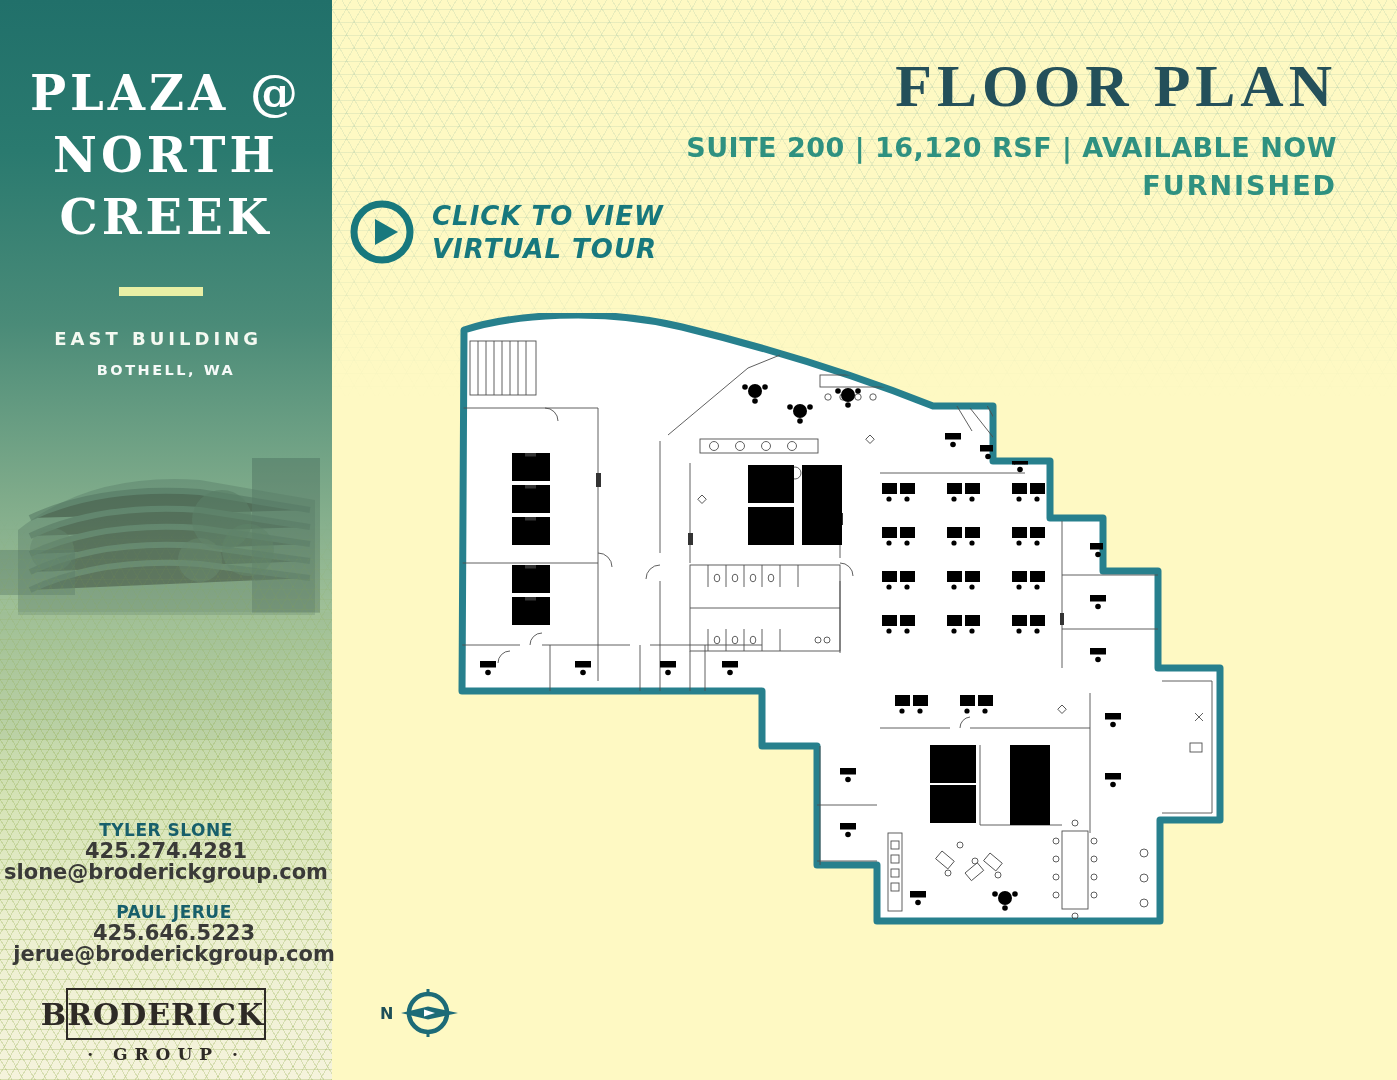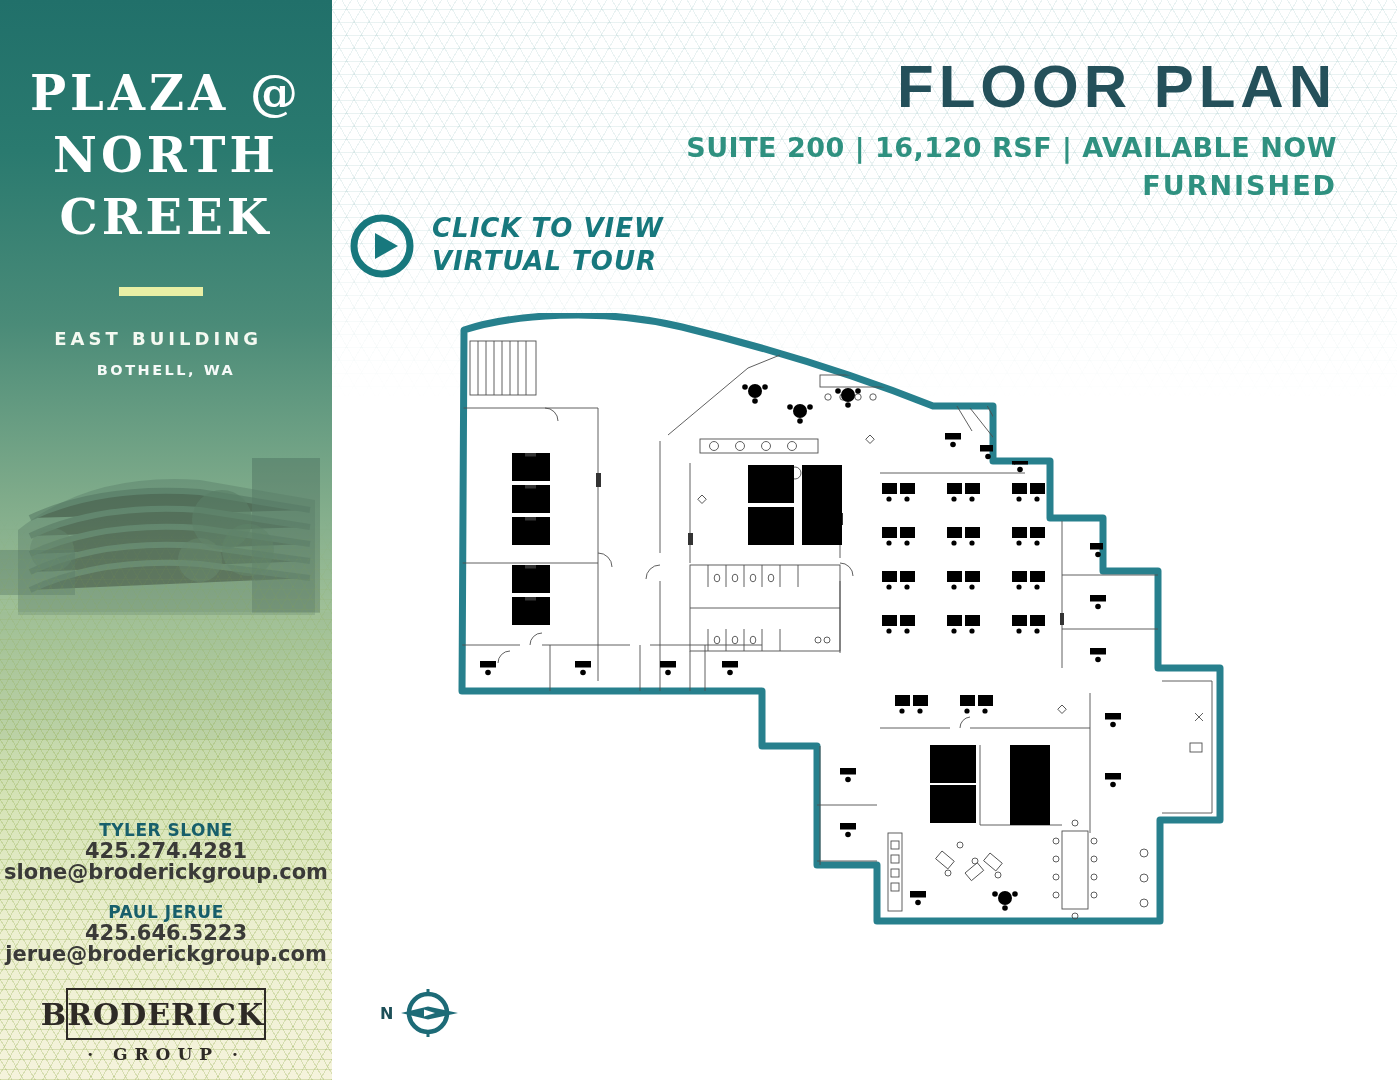--- a/index.html
+++ b/index.html
@@ -1,19 +1,19 @@
 <!DOCTYPE html>
 <html><head>
 <meta charset="utf-8">
 <style>
   * { margin:0; padding:0; box-sizing:border-box; }
   body { background:#888; }
   .page {
     position:relative; width:1397px; height:1080px; overflow:hidden;
-    background:#ffffff; font-family:"DejaVu Sans","Liberation Sans",sans-serif;
+    background:#fef9c3; font-family:"DejaVu Sans","Liberation Sans",sans-serif;
   }
   
   .sidebar {
     position:absolute; left:0; top:0; width:332px; height:1080px;
     background:linear-gradient(180deg,#21706a 0%,#2a7a6f 14%,#4a8b78 30%,
       #7fab8a 46%,#aac79c 60%,#d5e3b6 74%,#ecefd0 86%,#f5f3dc 100%);
   }
   .sidebar-photo { position:absolute; left:0; top:400px; width:332px; height:340px; opacity:.55; }
   .sidebar-weave {
     position:absolute; inset:0;
@@ -35,21 +35,21 @@
     color:#f4f9f1; font-weight:700; font-size:18px; letter-spacing:4px;
   }
   .s-address {
     position:absolute; top:360px; left:0; width:332px; text-align:center;
     color:rgba(255,255,255,.95); font-weight:700; font-size:14.5px;
     letter-spacing:2.5px; line-height:21px;
   }
   .contact { position:absolute; left:0; width:332px; text-align:center; line-height:21px; }
   .contact .c-name { color:#175f6b; font-weight:700; font-size:17px; letter-spacing:.5px; }
   .contact .c-phone, .contact .c-email { color:#3a3a38; font-weight:700; font-size:21px; }
-  .contact1 { top:820px; } .contact2 { top:902px; }
+  .contact1 { top:820px; } .contact2 { top:902px;margin-left:8px; }
   .logo-box {
     position:absolute; top:988px; left:66px; width:200px; height:52px;
     border:2.5px solid #2e2a26; display:flex; align-items:center; justify-content:flex-end;
   }
   .logo-word {
     font-family:"DejaVu Serif","Liberation Serif",serif; font-weight:700;
     font-size:30px; letter-spacing:1px; color:#2e2a26; white-space:nowrap;
   }
   .logo-group {
     position:absolute; top:1044px; left:0; width:332px; text-align:center;
@@ -62,32 +62,32 @@
     position:absolute; left:0; top:0; width:1065px; height:400px;
     background-image:
       repeating-linear-gradient(0deg, rgba(58,138,138,.11) 0 1px, transparent 1px 13px),
       repeating-linear-gradient(60deg, rgba(58,138,138,.11) 0 1px, transparent 1px 13px),
       repeating-linear-gradient(-60deg, rgba(58,138,138,.11) 0 1px, transparent 1px 13px);
     -webkit-mask:linear-gradient(180deg,#000 0 50%,transparent 100%);
     mask:linear-gradient(180deg,#000 0 50%,transparent 100%);
   }
   .h-title {
     position:absolute; top:52px; right:60px; text-align:right;
-    font-family:Liberation Sans, sans-serif; font-weight:700;
+    font-family:Liberation Serif, serif; font-weight:700;
     font-size:60px; letter-spacing:5px; color:#24505a; white-space:nowrap;
   }
   .h-details {
     position:absolute; top:132px; right:60px; text-align:right;
     font-weight:700; font-size:27px; letter-spacing:.5px; color:#2f9180; white-space:nowrap;
   }
   .h-avail {
     position:absolute; top:170px; right:60px; text-align:right;
     font-weight:700; font-size:27px; letter-spacing:2px; color:#2f9180;
   }
-  .tour { position:absolute; left:18px; top:212px; display:flex; align-items:flex-end; cursor:pointer; }
+  .tour { position:absolute; left:18px; top:200px; display:flex; align-items:flex-start; cursor:pointer; }
   .tour-icon { width:64px; height:64px; }
   .tour-text {
     margin-left:18px; font-style:italic; font-weight:700; font-size:26px;
     letter-spacing:1px; color:#17787d; line-height:33px; white-space:nowrap;
   }
   .plan { position:absolute; left:118px; top:313px; width:790px; height:650px; }
   .plan .outline { fill:#ffffff; stroke:#27808d; stroke-width:7; stroke-linejoin:round; }
   .plan .w path, .plan .w rect, .plan .w line, .plan .w circle, .plan .w ellipse,
   .plan .f path, .plan .f rect, .plan .f line, .plan .f circle, .plan .f ellipse
   { fill:none; stroke:#4e4e4e; stroke-width:0.9; }

